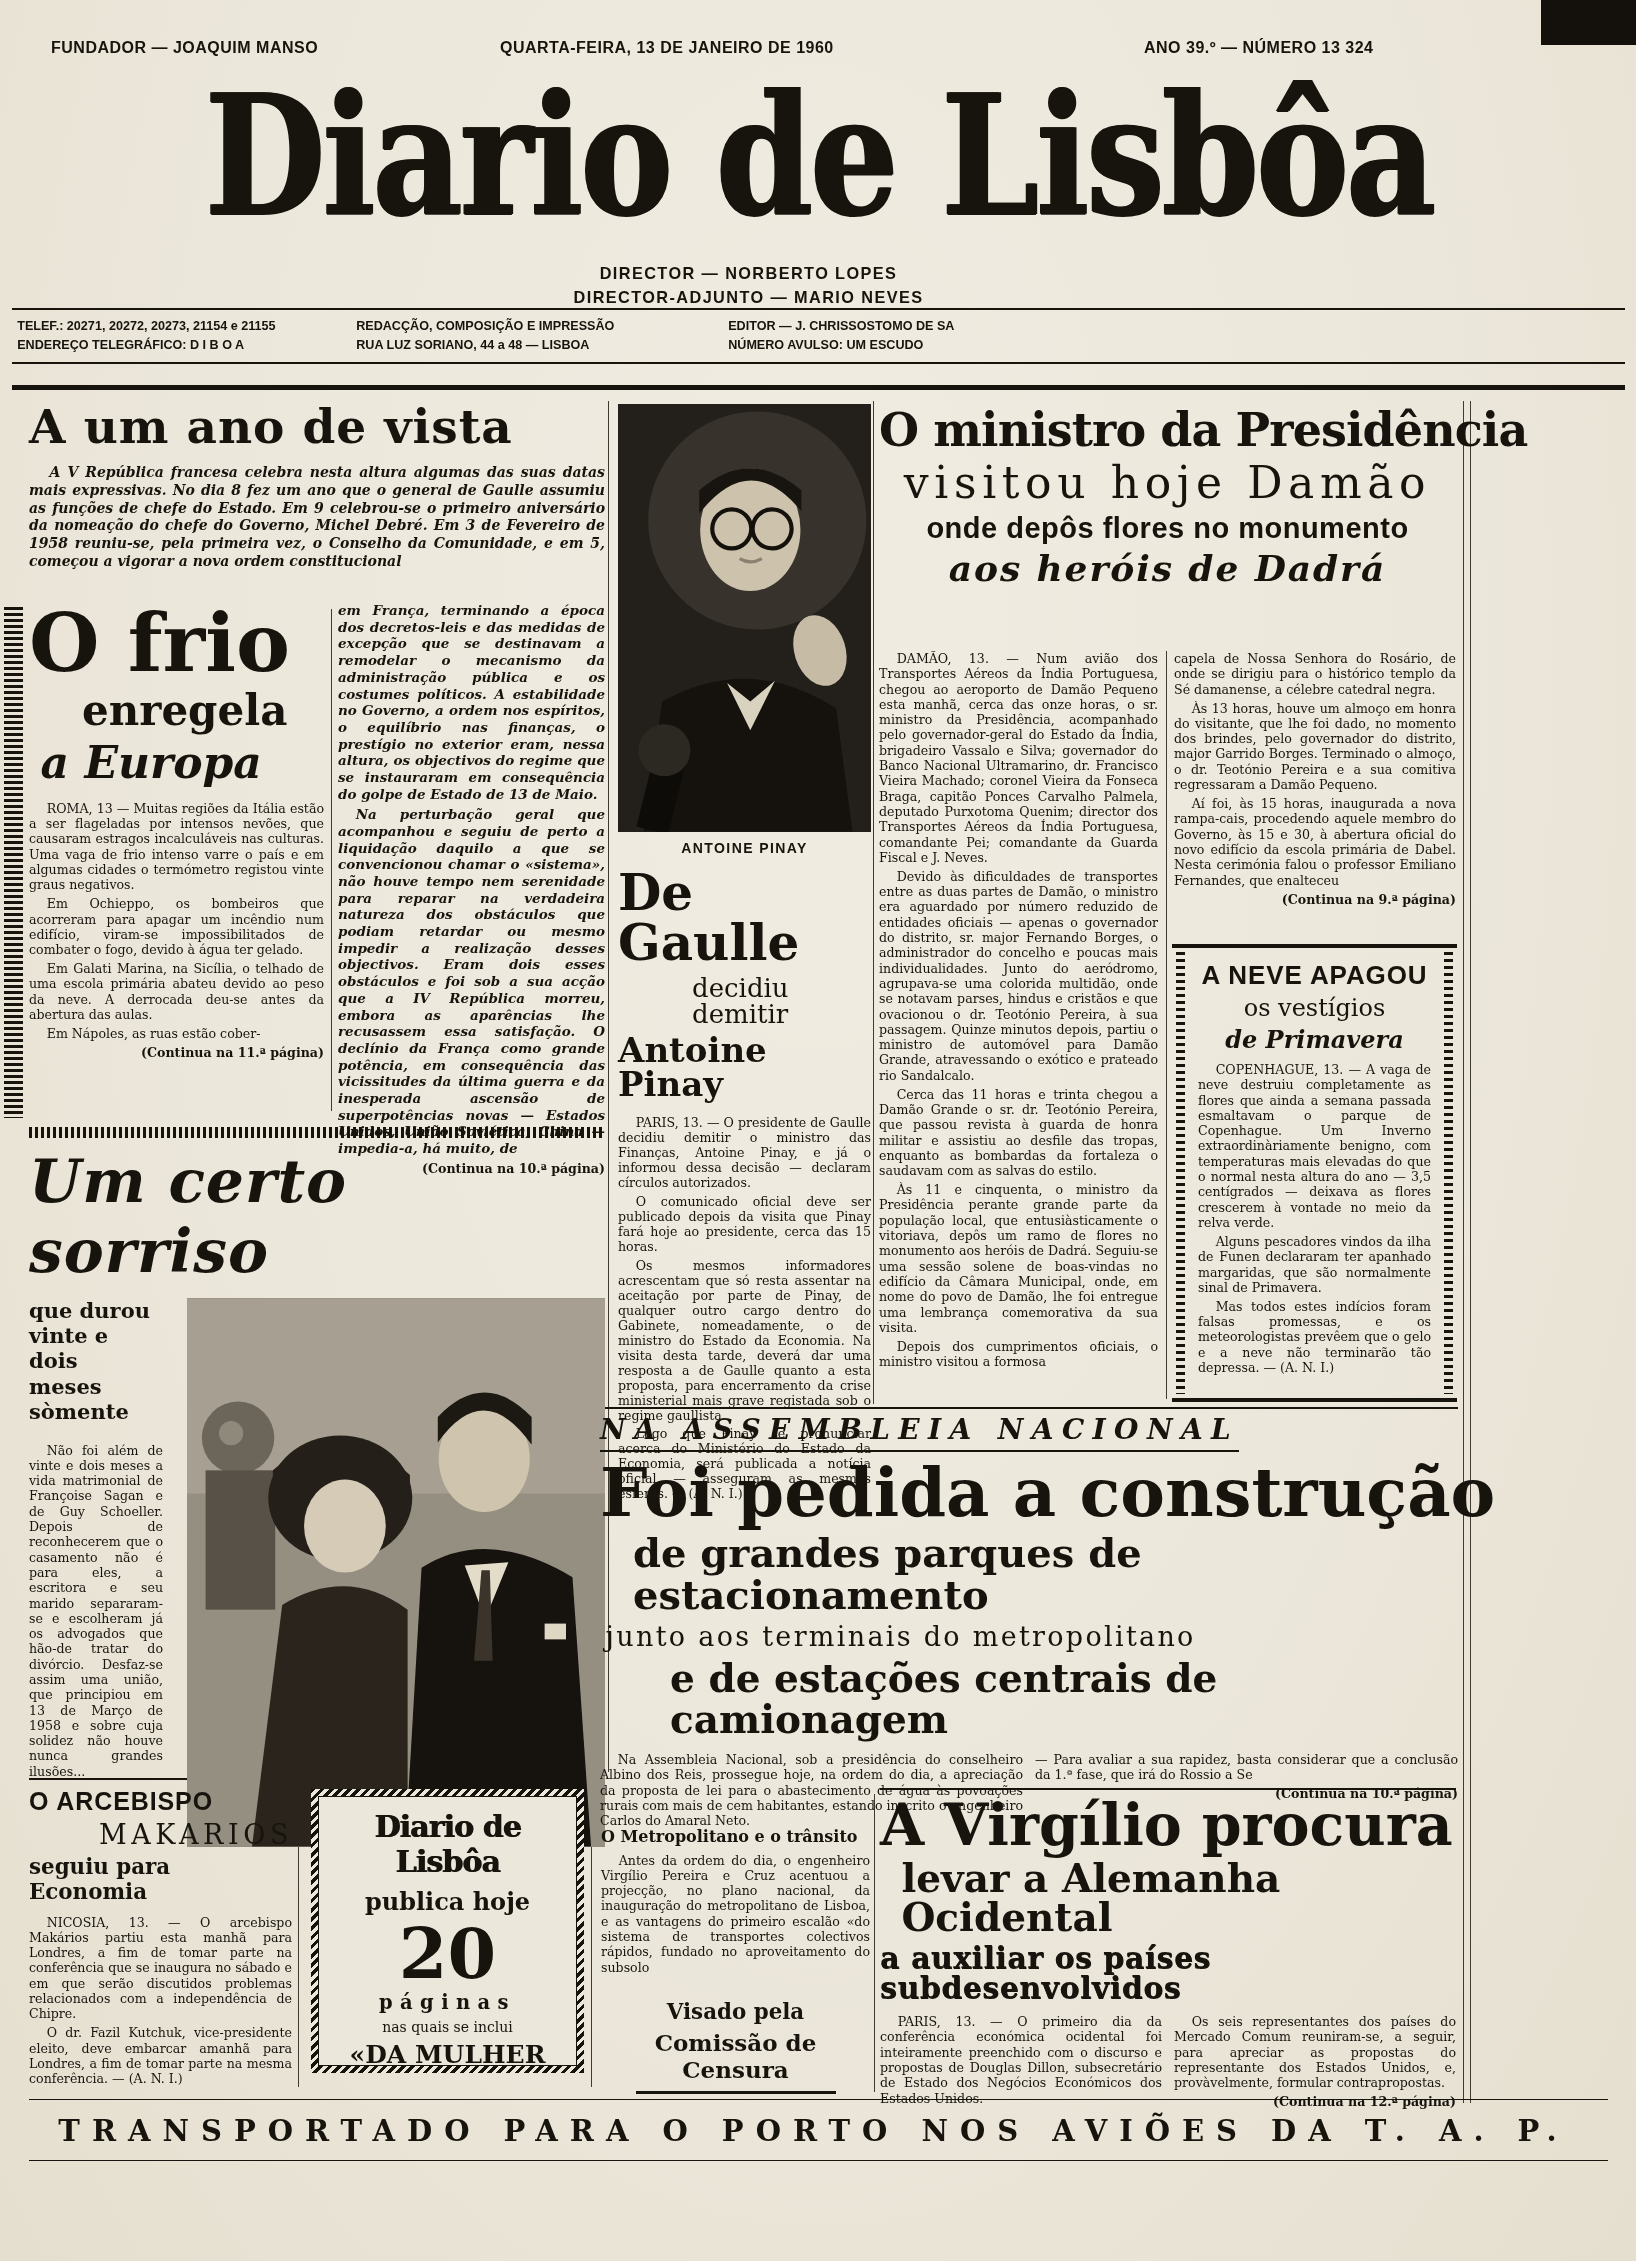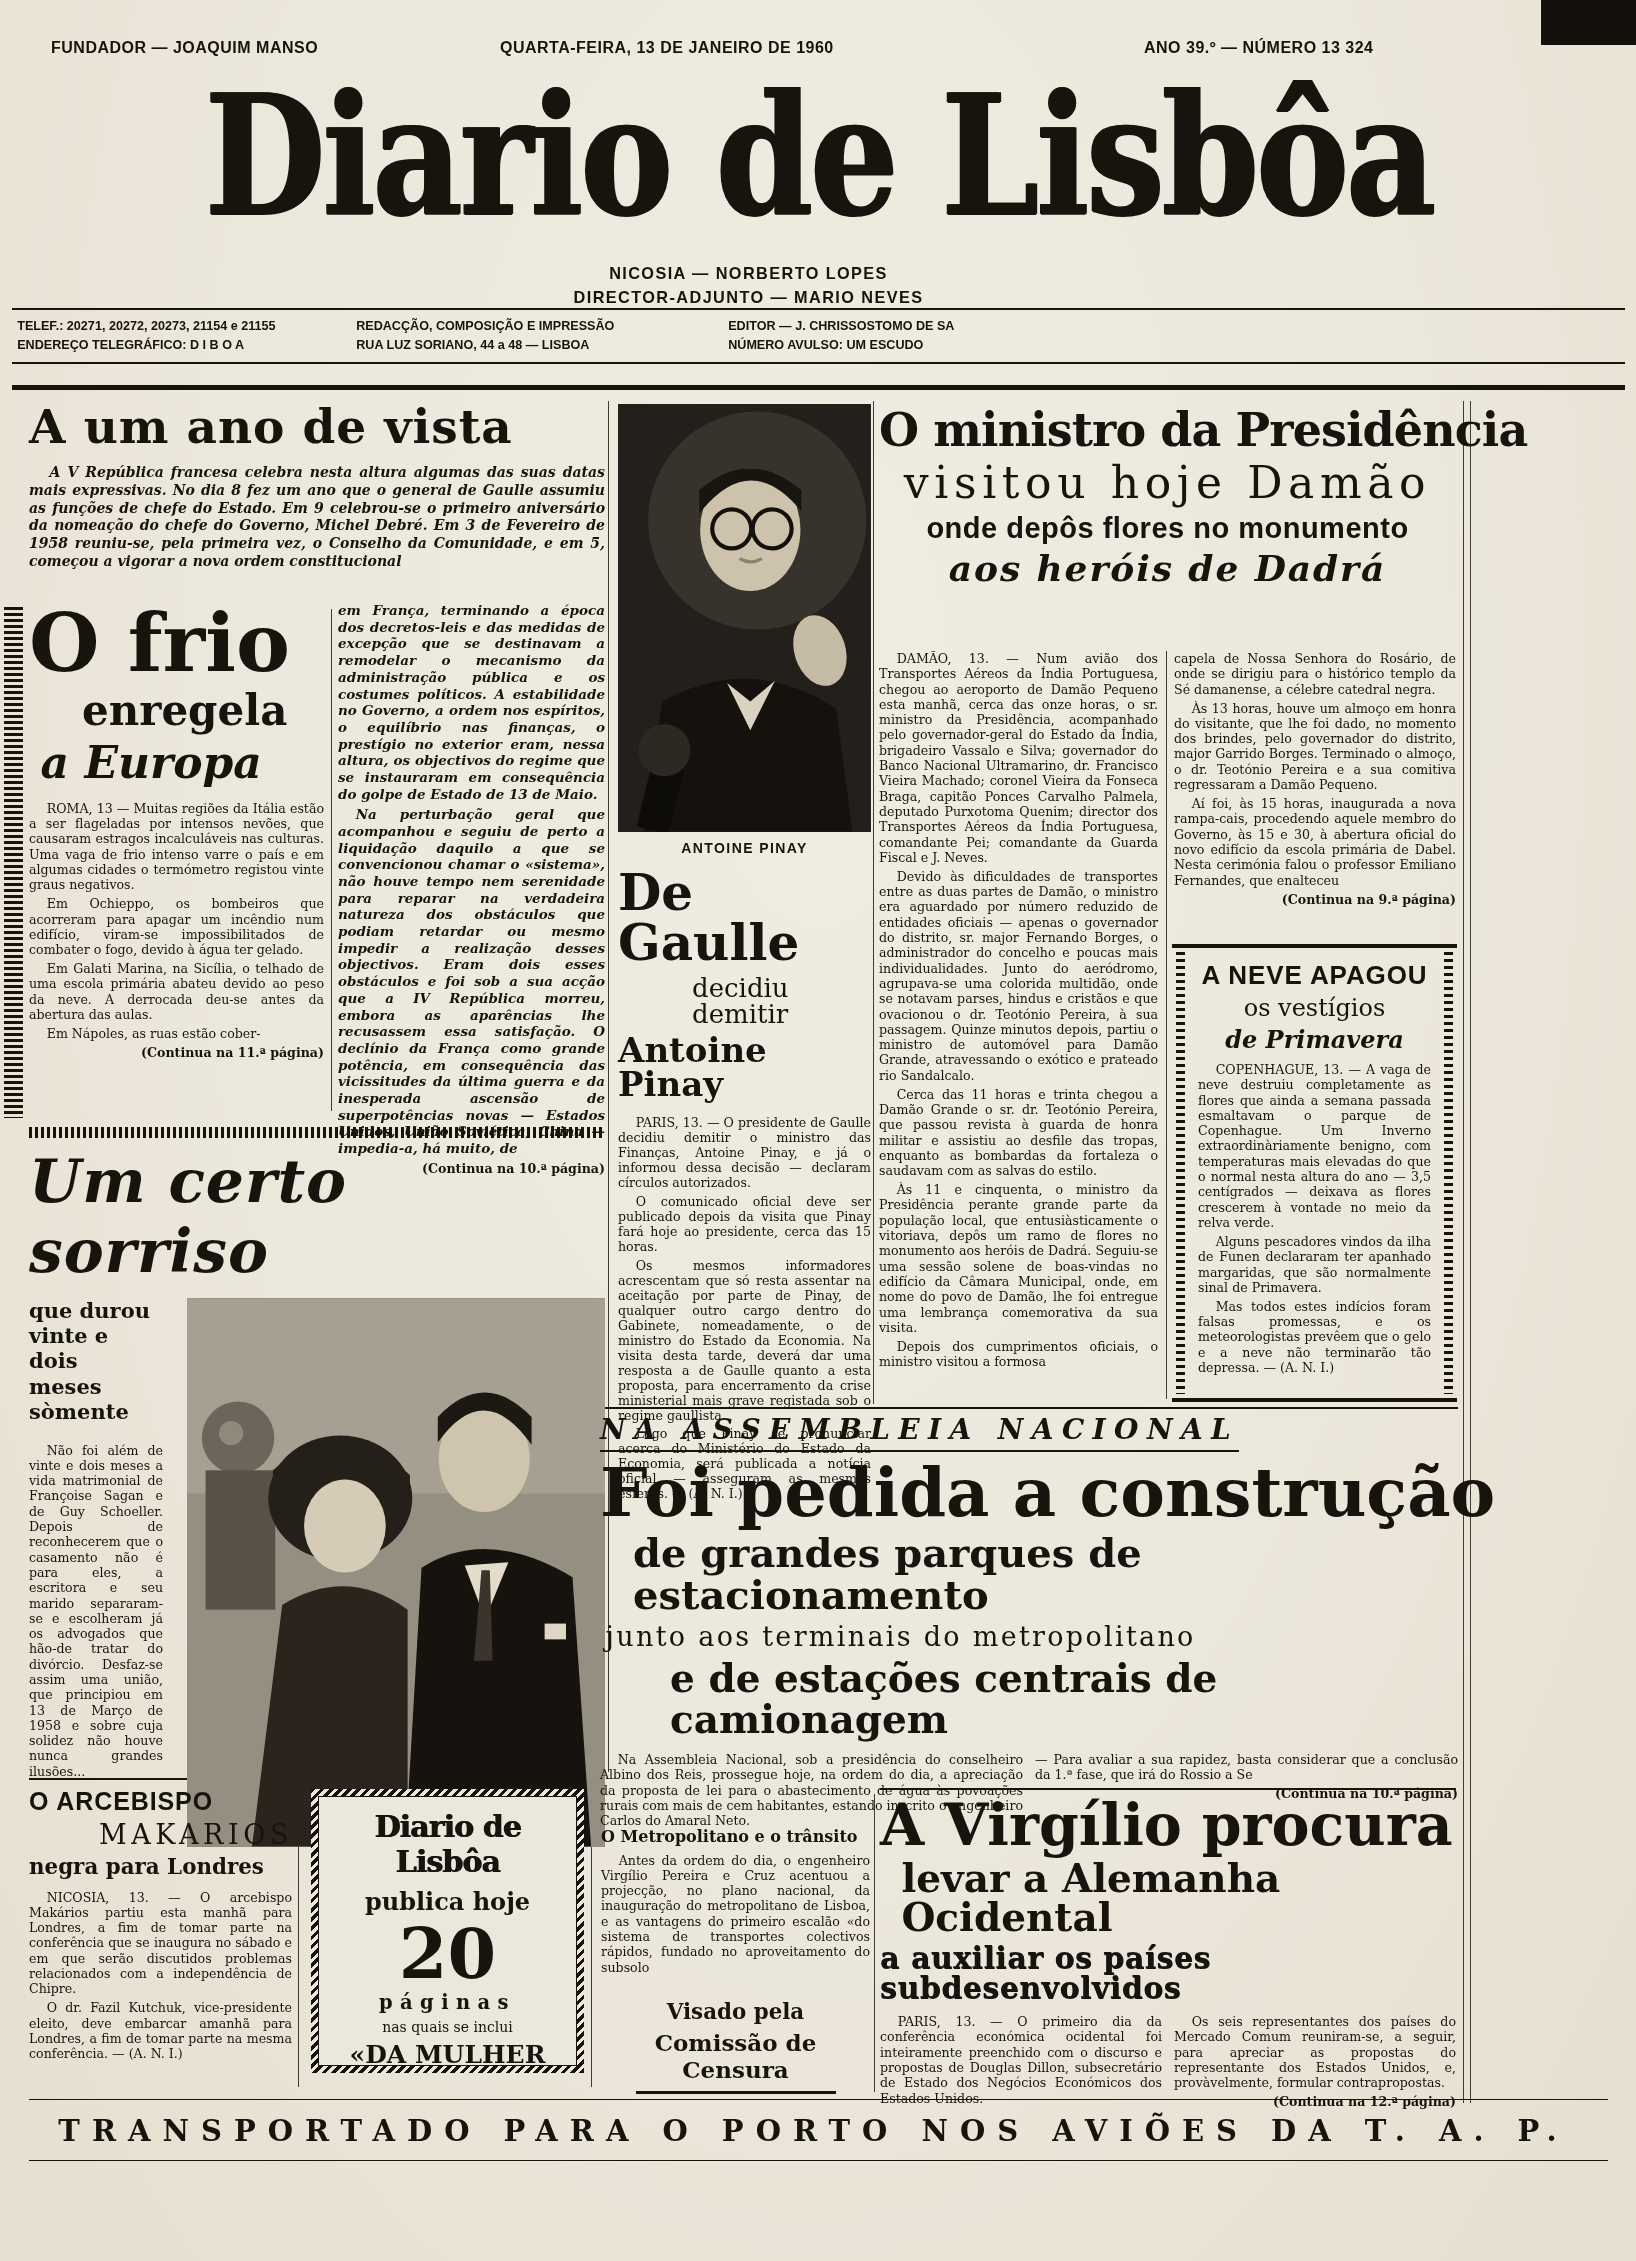--- a/index.html
+++ b/index.html
@@ -154,21 +154,21 @@
 </head>
 <body>
 
 <div class="page">
 
   <div class="corner-black"></div>
   <div class="meta meta-founder">FUNDADOR — JOAQUIM MANSO</div>
   <div class="meta meta-date">QUARTA-FEIRA, 13 DE JANEIRO DE 1960</div>
   <div class="meta meta-issue">ANO 39.º — NÚMERO 13 324</div>
   <div class="masthead">Diario de Lisbôa</div>
-  <div class="dir dir1">NICOSIA — NORBERTO LOPES</div>
+  <div class="dir dir1">DIRECTOR — NORBERTO LOPES</div>
   <div class="dir dir2">DIRECTOR-ADJUNTO — MARIO NEVES</div>
 
   <div class="infobar">
     <div class="infocell c1">
       <div>TELEF.: 20271, 20272, 20273, 21154 e 21155</div>
       <div>ENDEREÇO TELEGRÁFICO: D I B O A</div>
     </div>
     <div class="infocell c2">
       <div>REDACÇÃO, COMPOSIÇÃO E IMPRESSÃO</div>
       <div>RUA LUZ SORIANO, 44 a 48 — LISBOA</div>
@@ -339,21 +339,21 @@
 
   <div class="visado">
     <div class="visado-l1">Visado pela</div>
     <div class="visado-l2">Comissão de Censura</div>
     <div class="visado-bar"></div>
   </div>
 
   <div class="arce">
     <div class="arce-h1">O ARCEBISPO</div>
     <div class="arce-h2">MAKARIOS</div>
-    <div class="arce-h3">negra para Londres</div>
+    <div class="arce-h3">seguiu para Economia</div>
     <div class="arce-body">
       <p class="bt ind">NICOSIA, 13. — O arcebispo Makários partiu esta manhã para Londres, a fim de tomar parte na conferência que se inaugura no sábado e em que serão discutidos problemas relacionados com a independência de Chipre.</p>
       <p class="bt ind">O dr. Fazil Kutchuk, vice-presidente eleito, deve embarcar amanhã para Londres, a fim de tomar parte na mesma conferência. — (A. N. I.)</p>
     </div>
   </div>
 
   <div class="promo">
     <div class="promo-in">
       <div class="promo-mast">Diario de Lisbôa</div>
       <div class="promo-l2">publica hoje</div>

